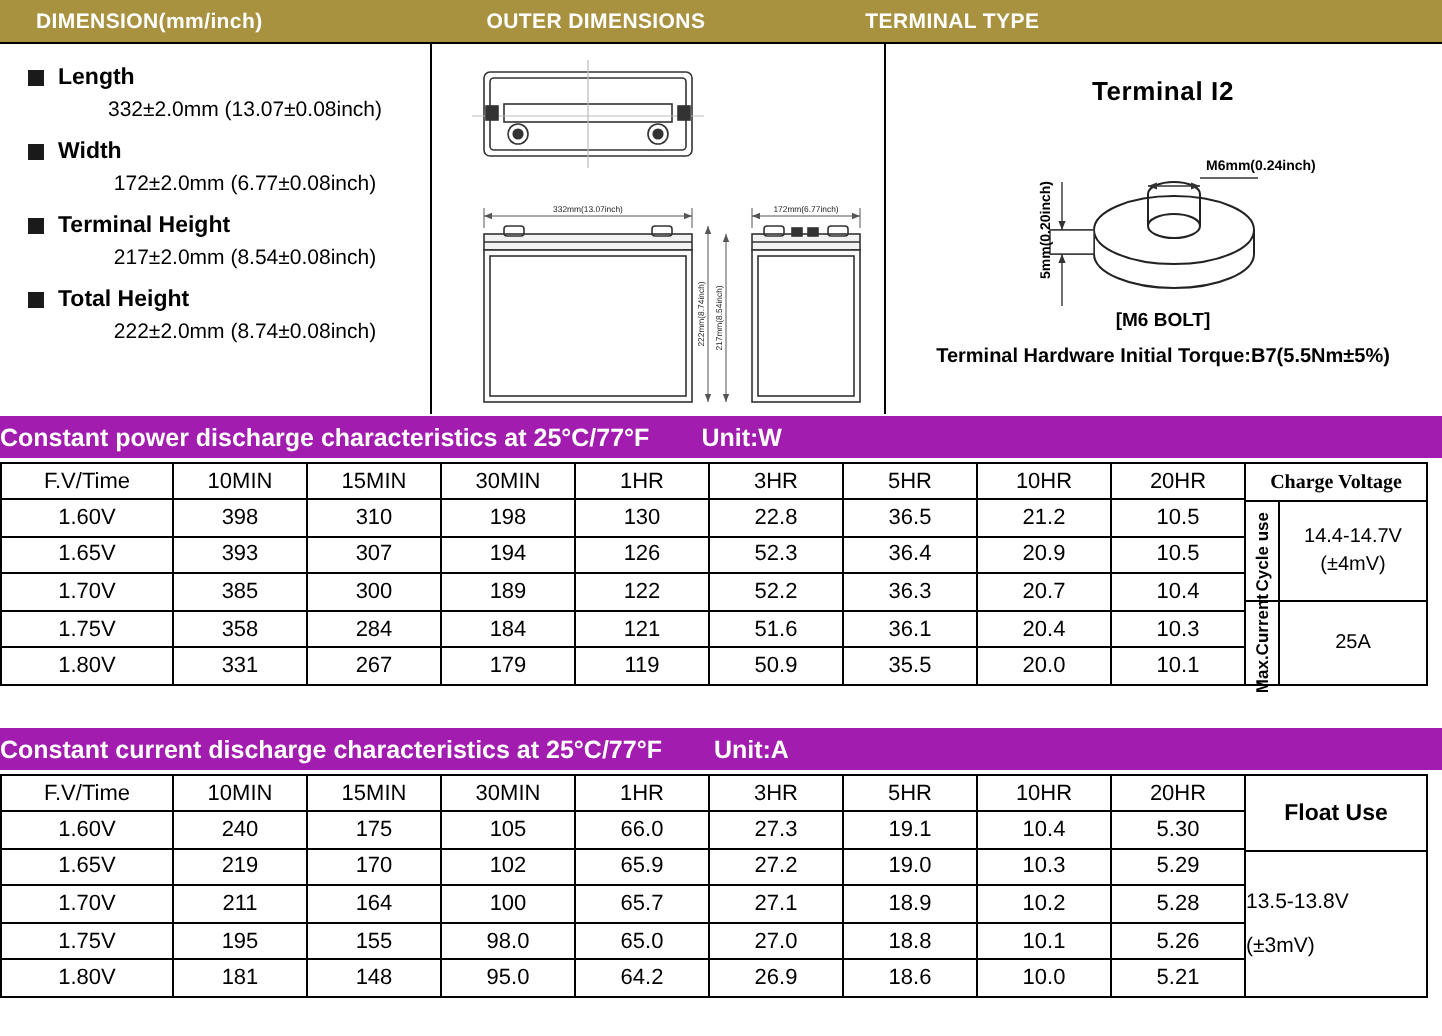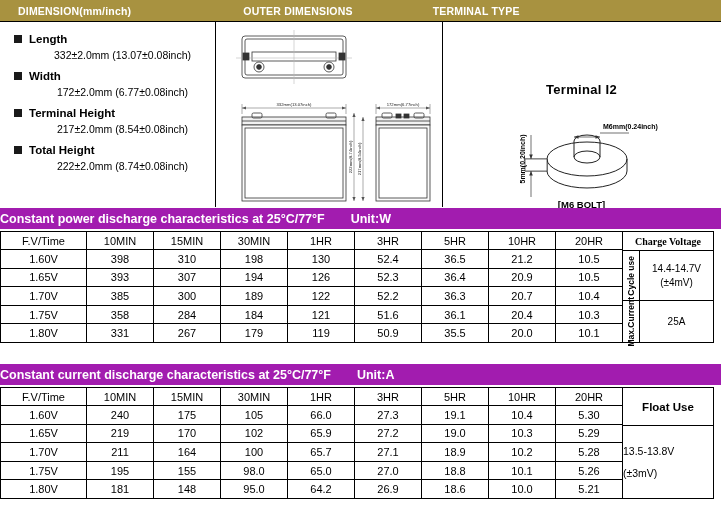--- a/index.html
+++ b/index.html
@@ -27,21 +27,21 @@
   .seg-outer { margin-left: 112px; }
   .seg-term  { margin-left: 80px; }
 
   
   .top-body {
     position: absolute; left: 0; top: 21px; width: 721px; height: 186px;
     display: flex;
   }
   .panel-dim   { width: 216px; border-right: 1px solid #000; position: relative; text-align: center; }
   .panel-outer { width: 227px; border-right: 1px solid #000; position: relative; }
-  .panel-term  { width: 277px; position: relative; margin-top: 44px; }
+  .panel-term  { width: 277px; position: relative; }
   .top-body { border-top: 1px solid #000; }
 
   
   .dim-list { padding: 9px 0 0 14px; }
   .dim-item { margin-bottom: 2px; }
   .dim-head {
     font-size: 11.5px; font-weight: bold; display: flex; align-items: center;
     line-height: 16px;
   }
   .sq {
@@ -263,20 +263,21 @@
             <line x1="131" y1="40" x2="157" y2="40" stroke="#333" stroke-width="0.7"></line>
             <path d="M131 40 l4.5 -1.8 v3.6 z" fill="#333" stroke="none"></path>
             <path d="M157 40 l-4.5 -1.8 v3.6 z" fill="#333" stroke="none"></path>
             <line x1="157" y1="36" x2="186" y2="36" stroke="#333" stroke-width="0.7"></line>
           </g>
           <text x="82" y="62" text-anchor="middle" transform="rotate(-90 82 62)" style="font-size:7px;font-weight:bold;">5mm(0.20inch)</text>
           <text x="160" y="32" style="font-size:7px;font-weight:bold;">M6mm(0.24inch)</text>
         </svg>
       </div>
       <div class="term-bolt">[M6 BOLT]</div>
+      <div class="term-torque">Terminal Hardware Initial Torque:B7(5.5Nm±5%)</div>
     </div>
   </div>
 
   <div class="sec-bar" style="top:208px;">
     <span>Constant power discharge characteristics at 25°C/77°F</span>
     <span class="unit">Unit:W</span>
   </div>
 
   <div class="tbl-zone" style="top:231px;">
     <table class="main-tbl" id="power-table">
@@ -293,21 +294,21 @@
             <td class="col-d">20HR</td>
           </tr>
         </thead>
         <tbody>
           <tr>
             <td class="col-fv">1.60V</td>
             <td class="col-d">398</td>
             <td class="col-d">310</td>
             <td class="col-d">198</td>
             <td class="col-d">130</td>
-            <td class="col-d">52.4</td>
+            <td class="col-d">22.8</td>
             <td class="col-d">36.5</td>
             <td class="col-d">21.2</td>
             <td class="col-d">10.5</td>
           </tr>
           <tr>
             <td class="col-fv">1.65V</td>
             <td class="col-d">393</td>
             <td class="col-d">307</td>
             <td class="col-d">194</td>
             <td class="col-d">126</td>

